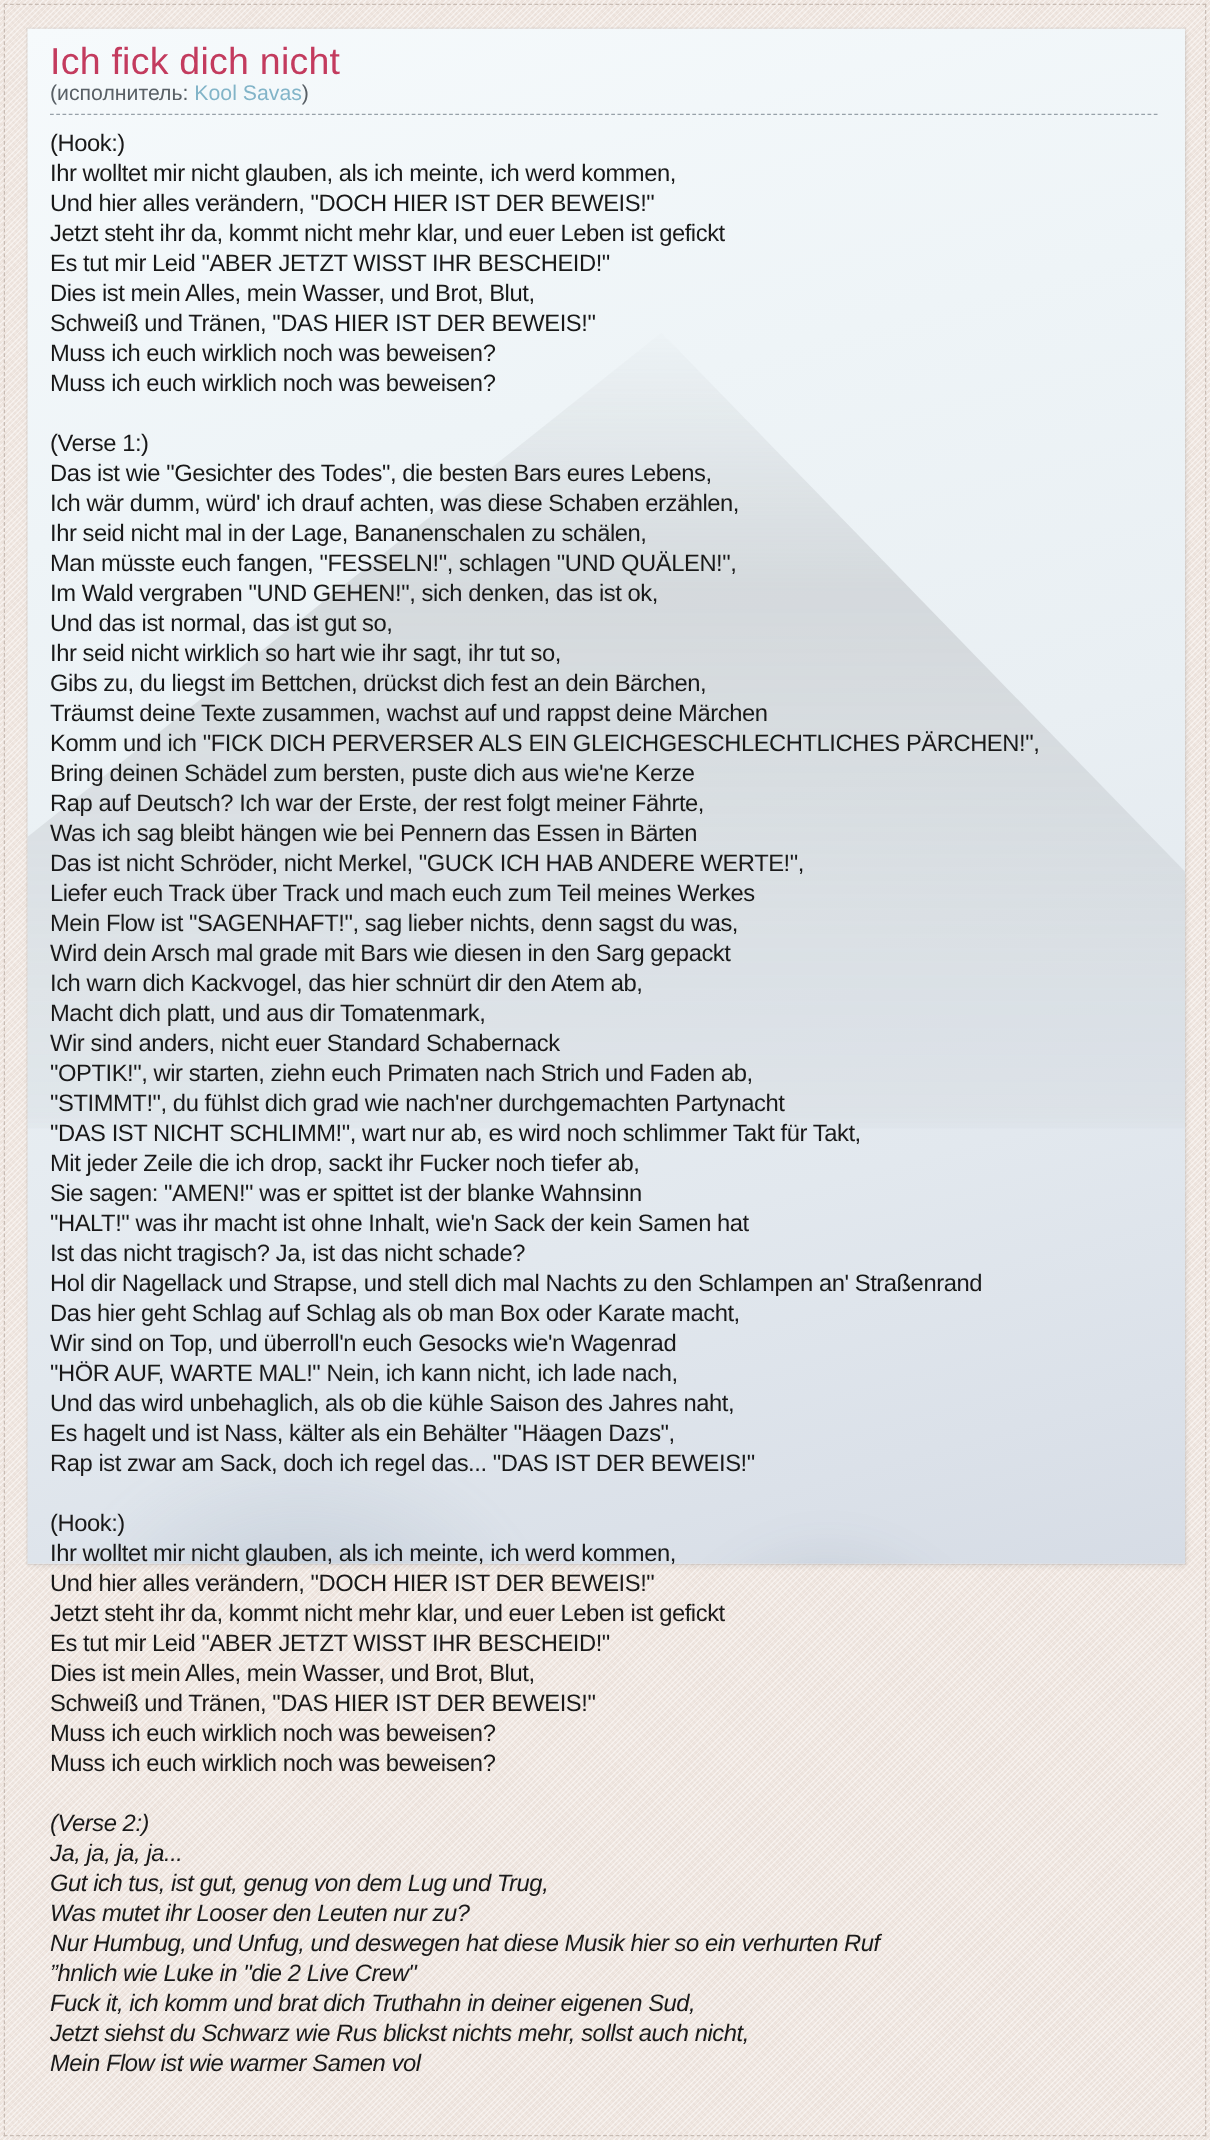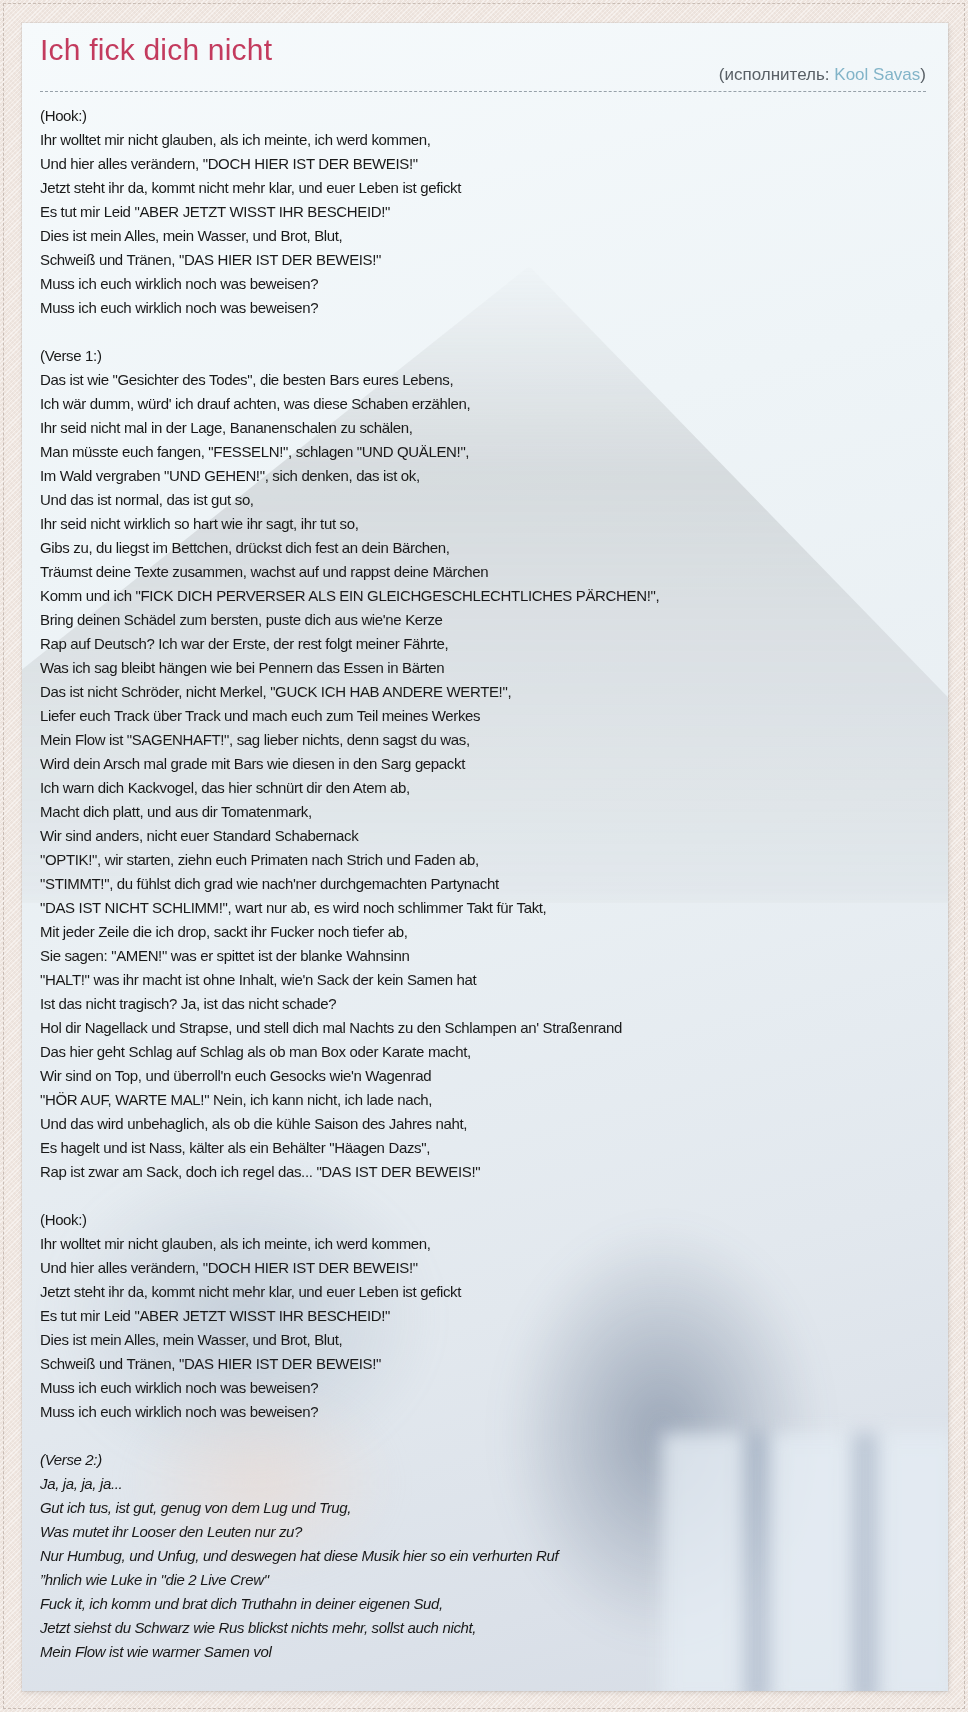--- a/index.html
+++ b/index.html
@@ -12,21 +12,21 @@
       repeating-linear-gradient(45deg, rgba(205,190,182,0.12) 0 2px, rgba(0,0,0,0) 2px 4px);
     font-family:"Liberation Sans","DejaVu Sans",sans-serif;
     overflow:hidden;
   }
   .page-border {
     position:absolute; left:3px; top:3px; right:3px; bottom:3px;
     border:1px dashed #c8bcb4;
     pointer-events:none;
   }
   .card {
-    position:absolute; left:22px; top:23px; width:926px; height:1668px;
+    position:absolute; left:22px; top:23px; width:926px; height:1228px;
     background:linear-gradient(165deg,#f6fafc 0%,#eef4f7 28%,#e9eff3 52%,#e2e8ee 74%,#dbe1e9 90%,#d6dce5 100%);
     box-shadow:0 0 0 1px rgba(0,0,0,0.05), 1px 2px 5px rgba(0,0,0,0.10);
   }
   .bg-photo { position:absolute; left:0; top:0; right:0; bottom:0; overflow:hidden; pointer-events:none; }
   .bg-shape { position:absolute; }
   .bg-triangle {
     left:-130px; top:230px; width:1180px; height:650px;
     background:linear-gradient(180deg, rgba(140,145,148,0) 0%, rgba(148,150,153,0.26) 34%, rgba(175,180,185,0.10) 100%);
     -webkit-clip-path:polygon(54% 2%, 100% 88%, 100% 100%, 0 100%, 0 80%);
     clip-path:polygon(54% 2%, 100% 88%, 100% 100%, 0 100%, 0 80%);
@@ -52,27 +52,27 @@
     background:repeating-linear-gradient(90deg, rgba(228,236,243,0.95) 0 82px, rgba(138,156,180,0.45) 82px 108px);
     filter:blur(9px); opacity:0.85;
   }
   .header { padding:12px 22px 0 18px; position:relative; }
   .song-title {
     margin:0; font-size:30px; line-height:30px; font-weight:400;
     color:#c33b5e; letter-spacing:0.2px;
   }
   .artist-line {
     margin:0; font-size:17px; line-height:19px; color:#596066;
-    padding-bottom:7px; border-bottom:1px dashed #97a1a9;text-align:right;
+    padding-bottom:7px; border-bottom:1px dashed #97a1a9;
   }
   .artist-link { color:#82b4c8; text-decoration:none; cursor:pointer; }
   .lyrics {
     position:relative;
     padding:12px 18px 0 18px;
-    font-size:15px; line-height:24px; letter-spacing:-0.35px;
+    font-size:19px; line-height:24px; letter-spacing:-0.35px;
     color:#191919;
   }
   .lyrics-section { white-space:pre-line; margin:0 0 24px 0; }
   .lyrics-section:last-child { margin-bottom:0;font-style:italic; }
 </style>
 </head>
 <body>
 
 <div class="page-border"></div>
 

